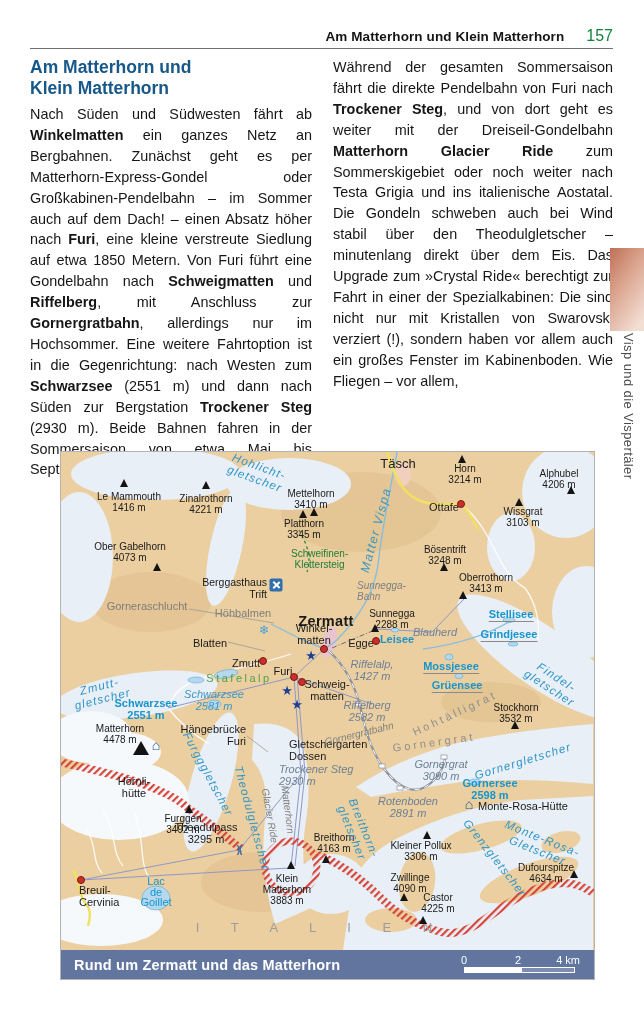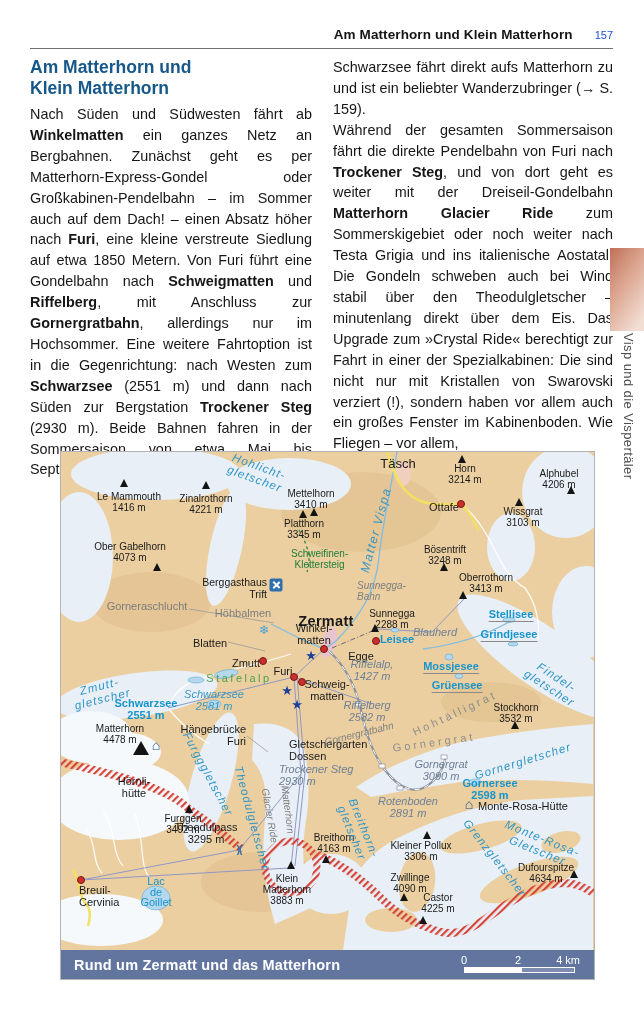--- a/index.html
+++ b/index.html
@@ -2,21 +2,21 @@
 <html lang="de"><head>
 <meta charset="utf-8">
 <style>
   html,body{margin:0;padding:0;background:#fff;}
   .page{position:relative;width:644px;height:1020px;background:#fff;overflow:hidden;
         font-family:"Liberation Sans",sans-serif;}
   
   .hdr{position:absolute;left:30px;right:31px;top:27px;display:flex;justify-content:flex-end;
        align-items:baseline;gap:22px;}
   .hdr-title{font-weight:bold;font-size:13.5px;color:#151515;letter-spacing:.1px;}
-  .hdr-page{font-size:11px;color:#1d4ed8;}
+  .hdr-page{font-size:16px;color:#15803d;}
   .hdr-rule{position:absolute;left:30px;right:31px;top:48px;height:1.4px;background:#707070;}
   
   .colL{position:absolute;left:30px;top:57px;width:282px;}
   .colR{position:absolute;left:333px;top:57px;width:280px;}
   .heading{color:#17588a;font-size:17.5px;font-weight:bold;line-height:21px;margin:0 0 5px 0;
            white-space:pre-line;}
   .colL p,.colR p{margin:0;font-size:14.4px;line-height:20.9px;text-align:justify;color:#161616;}
   .colR p + p{margin-top:0;}
   
   .side-tab{position:absolute;right:0;top:248px;width:34px;height:83px;
@@ -86,21 +86,20 @@
 
   <div class="colL">
     <h1 class="heading">Am Matterhorn und
 Klein Matterhorn</h1>
     <div>
         <p><span>Nach Süden und Südwesten fährt ab </span><b>Winkelmatten</b><span> ein ganzes Netz an Bergbahnen. Zunächst geht es per Matterhorn-Express-Gondel oder Großkabinen-Pendelbahn – im Sommer auch auf dem Dach! – einen Absatz höher nach </span><b>Furi</b><span>, eine kleine verstreute Siedlung auf etwa 1850 Metern. Von Furi führt eine Gondelbahn nach </span><b>Schweigmatten</b><span> und </span><b>Riffelberg</b><span>, mit Anschluss zur </span><b>Gornergratbahn</b><span>, allerdings nur im Hochsommer. Eine weitere Fahrtoption ist in die Gegenrichtung: nach Westen zum </span><b>Schwarzsee</b><span> (2551 m) und dann nach Süden zur Bergstation </span><b>Trockener Steg</b><span> (2930 m). Beide Bahnen fahren in der Sommersaison von etwa Mai bis September. Die Bahn zum</span></p>
       </div>
   </div>
   <div class="colR">
     <div>
-        <p><span>Schwarzsee fährt direkt aufs Matterhorn zu und ist ein beliebter Wanderzubringer (→ S. 159).</span></p>
         <p><span>Während der gesamten Sommersaison fährt die direkte Pendelbahn von Furi nach </span><b>Trockener Steg</b><span>, und von dort geht es weiter mit der Dreiseil-Gondelbahn </span><b>Matterhorn Glacier Ride</b><span> zum Sommerskigebiet oder noch weiter nach Testa Grigia und ins italienische Aostatal. Die Gondeln schweben auch bei Wind stabil über den Theodulgletscher – minutenlang direkt über dem Eis. Das Upgrade zum »Crystal Ride« berechtigt zur Fahrt in einer der Spezialkabinen: Die sind nicht nur mit Kristallen von Swarovski verziert (!), sondern haben vor allem auch ein großes Fenster im Kabinenboden. Wie Fliegen – vor allem,</span></p>
       </div>
   </div>
 
   <div class="side-tab"></div>
   <div class="side-label">Visp und die Vispertäler</div>
 
   <div class="map">
     <svg width="533" height="498" viewBox="0 0 533 498">
       <defs>
@@ -298,21 +297,21 @@
         </div>
         <div class="ml gray-it" style="left: 374px; top: 174px; transform: translateX(-50%);">
           <div>Blauherd</div>
         </div>
         <div class="ml water u" style="left: 450px; top: 156px; transform: translateX(-50%);">
           <div>Stellisee</div>
         </div>
         <div class="ml water u" style="left: 448px; top: 176px; transform: translateX(-50%);">
           <div>Grindjesee</div>
         </div>
-        <div class="ml village" style="left: 300px; top: 198px; transform: translateX(-50%);">
+        <div class="ml village" style="left: 300px; top: 185px; transform: translateX(-50%);">
           <div>Egge</div>
         </div>
         <div class="ml village" style="left: 149px; top: 185px; transform: translateX(-50%);">
           <div>Blatten</div>
         </div>
         <div class="ml village" style="left: 185px; top: 205px; transform: translateX(-50%);">
           <div>Zmutt</div>
         </div>
         <div class="ml village" style="left: 222px; top: 213px; transform: translateX(-50%);">
           <div>Furi</div>
@@ -462,20 +461,23 @@
           <div>3883 m</div>
         </div>
         <div class="ml village al" style="left: 18px; top: 432px; transform: translateX(0px);">
           <div>Breuil-</div>
           <div>Cervinia</div>
         </div>
         <div class="ml water lac" style="left: 95px; top: 424px; transform: translateX(-50%);">
           <div>Lac</div>
           <div>de</div>
           <div>Goillet</div>
+        </div>
+        <div class="ml country" style="left: 260px; top: 470px; transform: translateX(-50%);">
+          <div>I T A L I E N</div>
         </div>
         <span class="mk mk-triangle" style="left: 63px; top: 31px;"></span>
         <span class="mk mk-triangle" style="left: 145px; top: 33px;"></span>
         <span class="mk mk-triangle" style="left: 242px; top: 62px;"></span>
         <span class="mk mk-triangle" style="left: 253px; top: 60px;"></span>
         <span class="mk mk-triangle" style="left: 96px; top: 115px;"></span>
         <span class="mk mk-triangle" style="left: 401px; top: 7px;"></span>
         <span class="mk mk-triangle" style="left: 510px; top: 38px;"></span>
         <span class="mk mk-triangle" style="left: 458px; top: 50px;"></span>
         <span class="mk mk-triangle" style="left: 383px; top: 115px;"></span>

